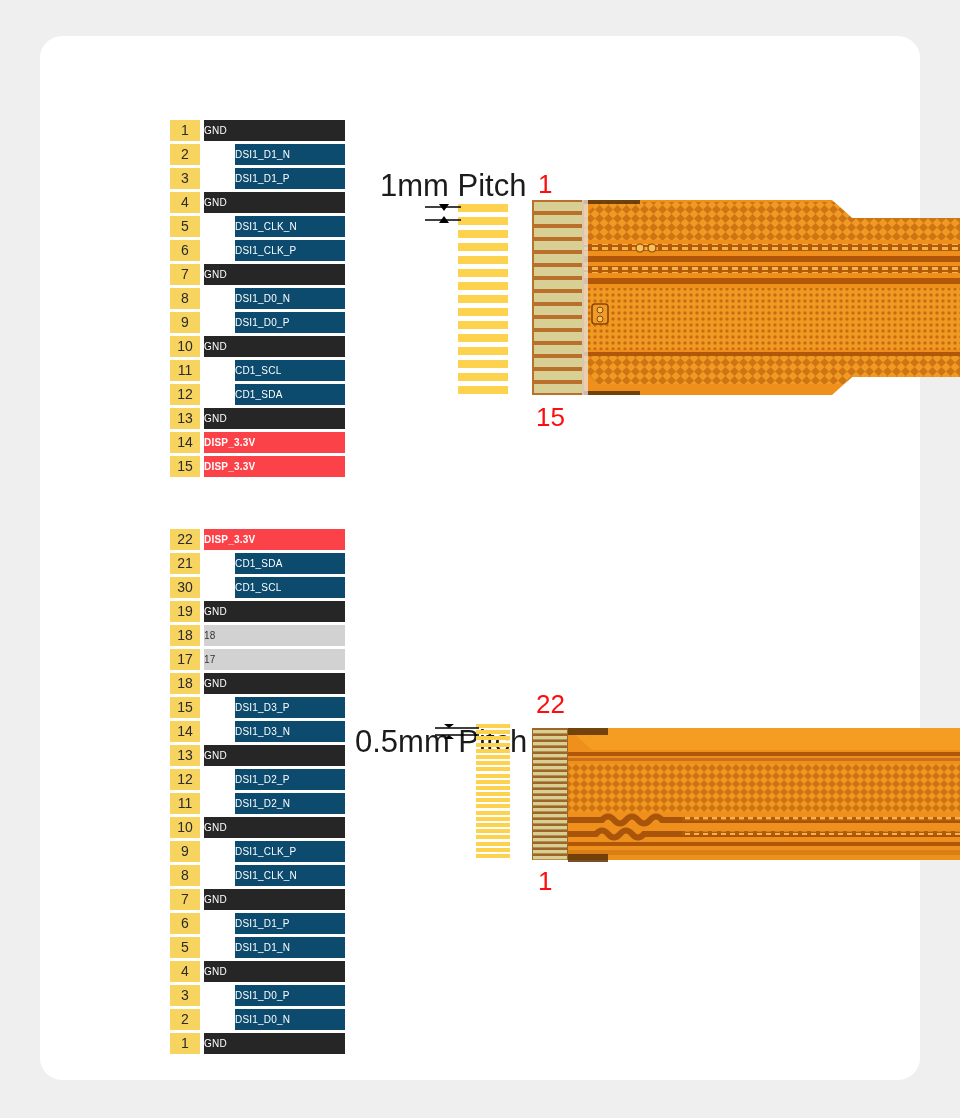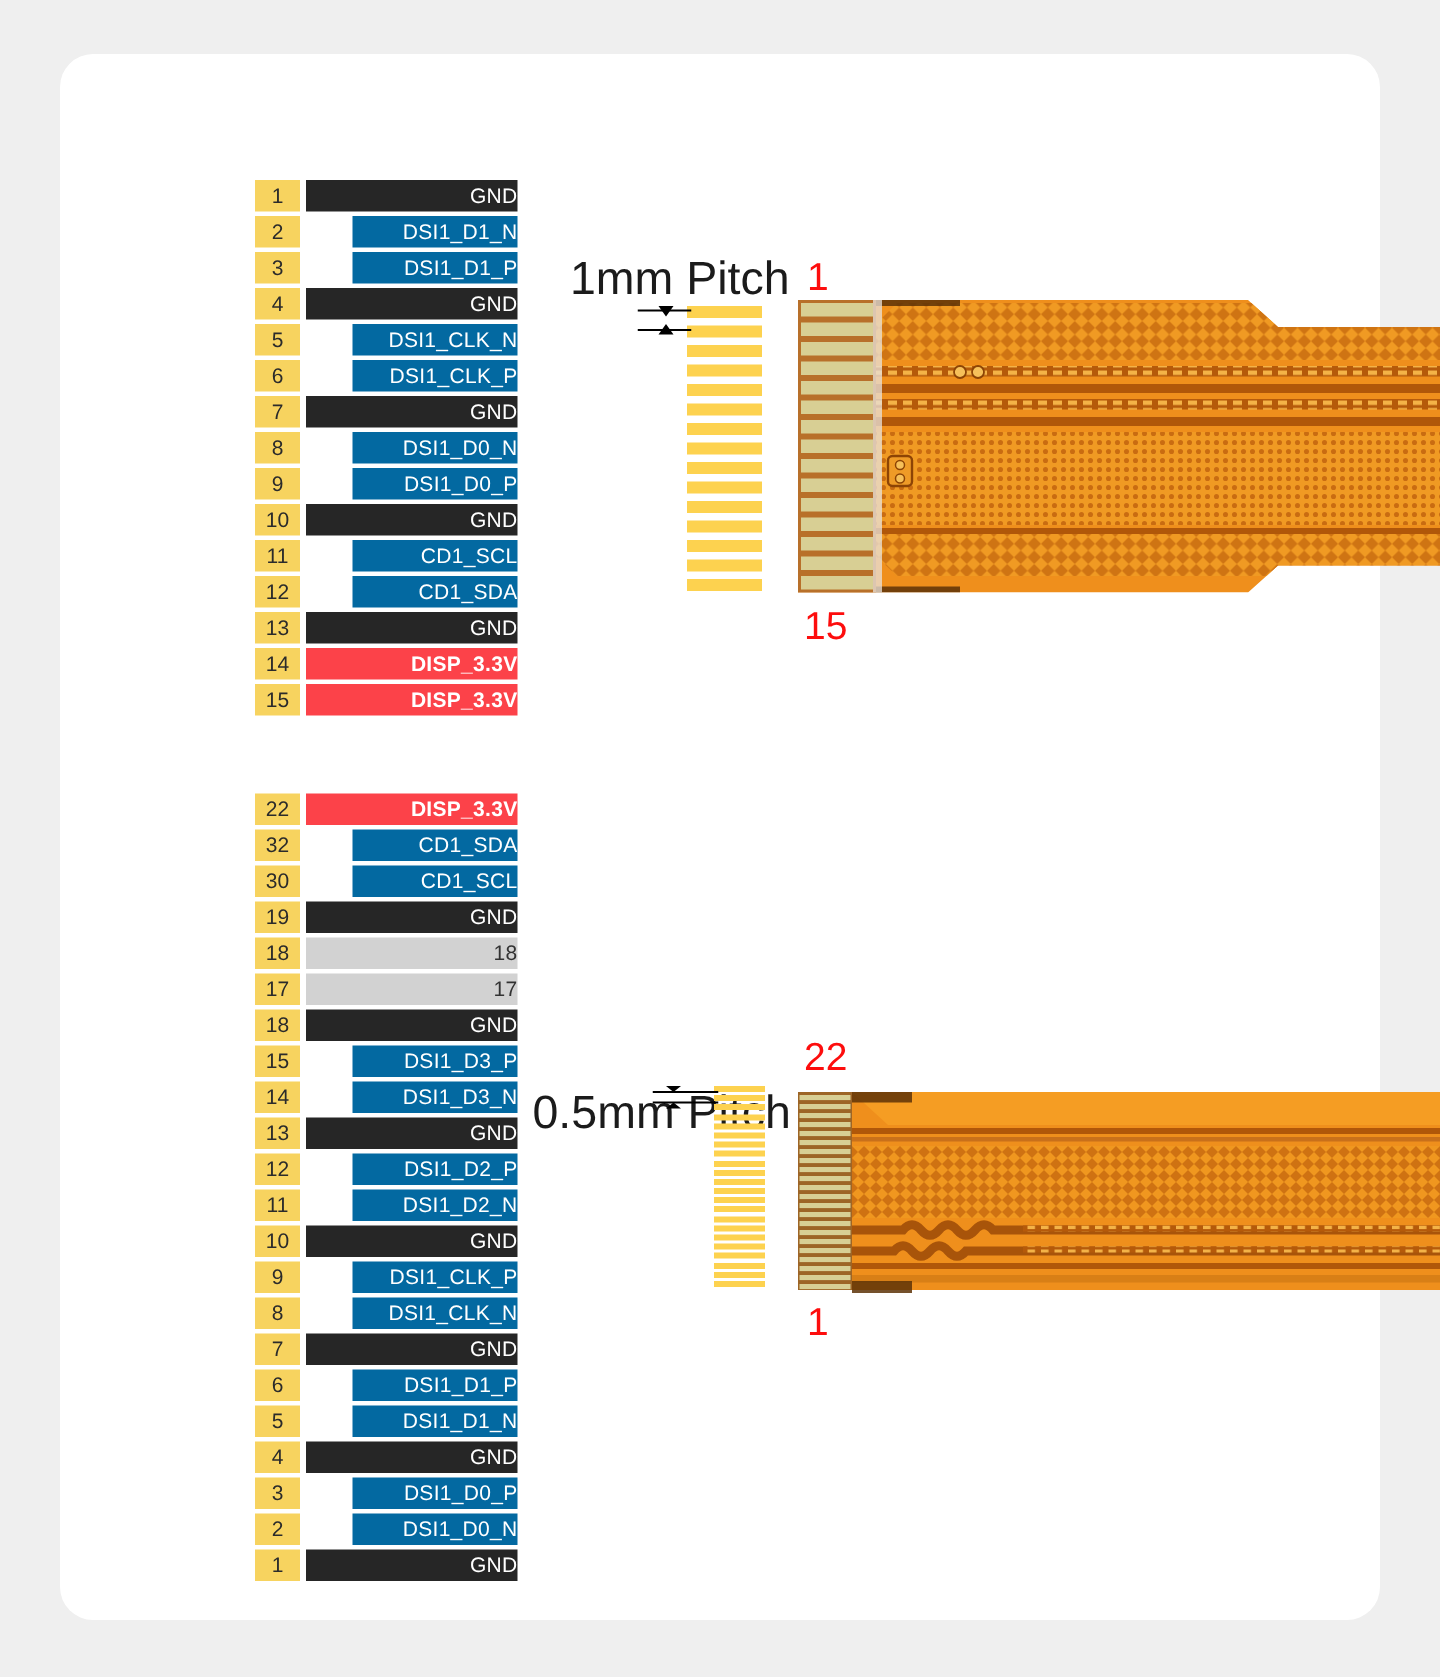--- a/index.html
+++ b/index.html
@@ -44,28 +44,28 @@
     background: #f7d35f;
     color: #2b2b2b;
     font-size: 14px;
     line-height: 21px;
     text-align: center;
     flex: 0 0 30px;
   }
   .pin-label {
     flex: 1 1 auto;
     margin-left: 4px;
-    font-size: 14px;
+    font-size: 10px;
     line-height: 21px;
-    text-align: right;
+    text-align: left;
     color: #ffffff;
     letter-spacing: .2px;
   }
   .pin-label.gnd   { background: #262626; }
-  .pin-label.data  { background: #0369a1; margin-left: 35px; }
+  .pin-label.data  { background: #0c4a6e; margin-left: 35px; }
   .pin-label.power { background: #fc4249; font-weight: bold; }
   .pin-label.na    { background: #d2d2d2; color: #333333; }
 
   
   .pitch-label {
     position: absolute;
     font-size: 31px;
     color: #1b1b1b;
     white-space: nowrap;
   }
@@ -173,21 +173,21 @@
           <div class="pin-label power">DISP_3.3V</div>
         </div>
       </div>
 
     <div class="pin-table" id="pin-table-22">
         <div class="pin-row">
           <div class="pin-num">22</div>
           <div class="pin-label power">DISP_3.3V</div>
         </div>
         <div class="pin-row">
-          <div class="pin-num">32</div>
+          <div class="pin-num">21</div>
           <div class="pin-label data">CD1_SDA</div>
         </div>
         <div class="pin-row">
           <div class="pin-num">30</div>
           <div class="pin-label data">CD1_SCL</div>
         </div>
         <div class="pin-row">
           <div class="pin-num">19</div>
           <div class="pin-label gnd">GND</div>
         </div>

